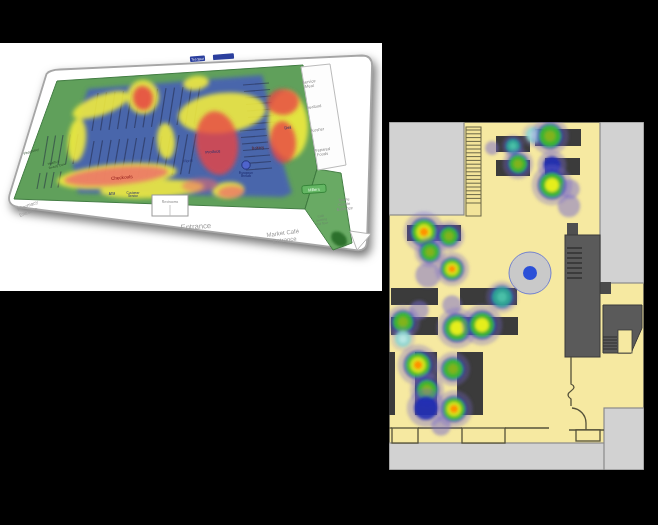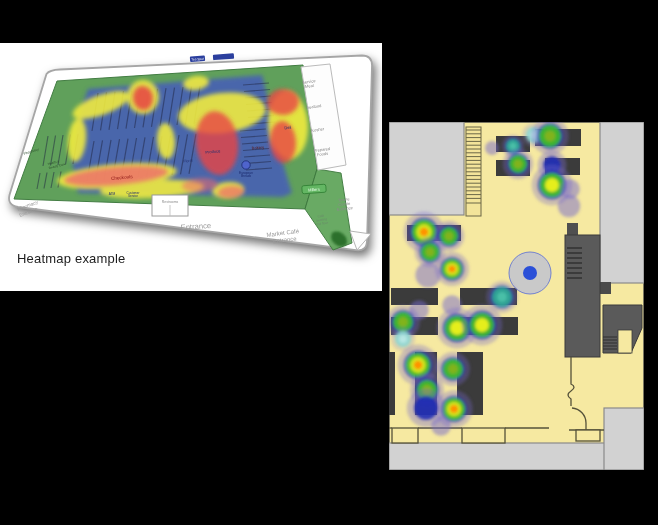--- a/index.html
+++ b/index.html
@@ -166,21 +166,20 @@
         <text x="283" y="192" font-size="6" text-anchor="middle" transform="rotate(-7 283 192)">Market Café</text>
         <text x="285" y="199" font-size="6" text-anchor="middle" transform="rotate(-7 285 199)">Entrance</text>
         <text x="344" y="158" font-size="4" text-anchor="middle" fill="#8a8a8a" transform="rotate(-8 344 158)">Towne</text>
         <text x="344.5" y="162.5" font-size="4" text-anchor="middle" fill="#8a8a8a" transform="rotate(-8 344 162)">Centre</text>
         <text x="345" y="167" font-size="4" text-anchor="middle" fill="#8a8a8a" transform="rotate(-8 345 167)">Entrance</text>
         <text x="321" y="174" font-size="3.2" text-anchor="middle" fill="#6a8a6a" transform="rotate(-8 321 174)">Café</text>
         <text x="321.5" y="177.8" font-size="3.2" text-anchor="middle" fill="#6a8a6a" transform="rotate(-8 321 177)">Seating</text>
         <text x="322" y="181.6" font-size="3.2" text-anchor="middle" fill="#6a8a6a" transform="rotate(-8 322 181)">2nd floor</text>
       </g>
     </svg>
-    <div id="caption">Heatmap example</div>
   </div>
 
   <svg id="plan-svg" viewBox="0 0 255 348" xmlns="http://www.w3.org/2000/svg">
     <defs>
       <filter id="heatblur" x="-60%" y="-60%" width="220%" height="220%">
           <feGaussianBlur stdDeviation="1.4"></feGaussianBlur>
         </filter>
     </defs>
 
     <rect x="0.5" y="0.5" width="254" height="347" fill="#f6e9a1" stroke="#7a7660" stroke-width="1"></rect>

